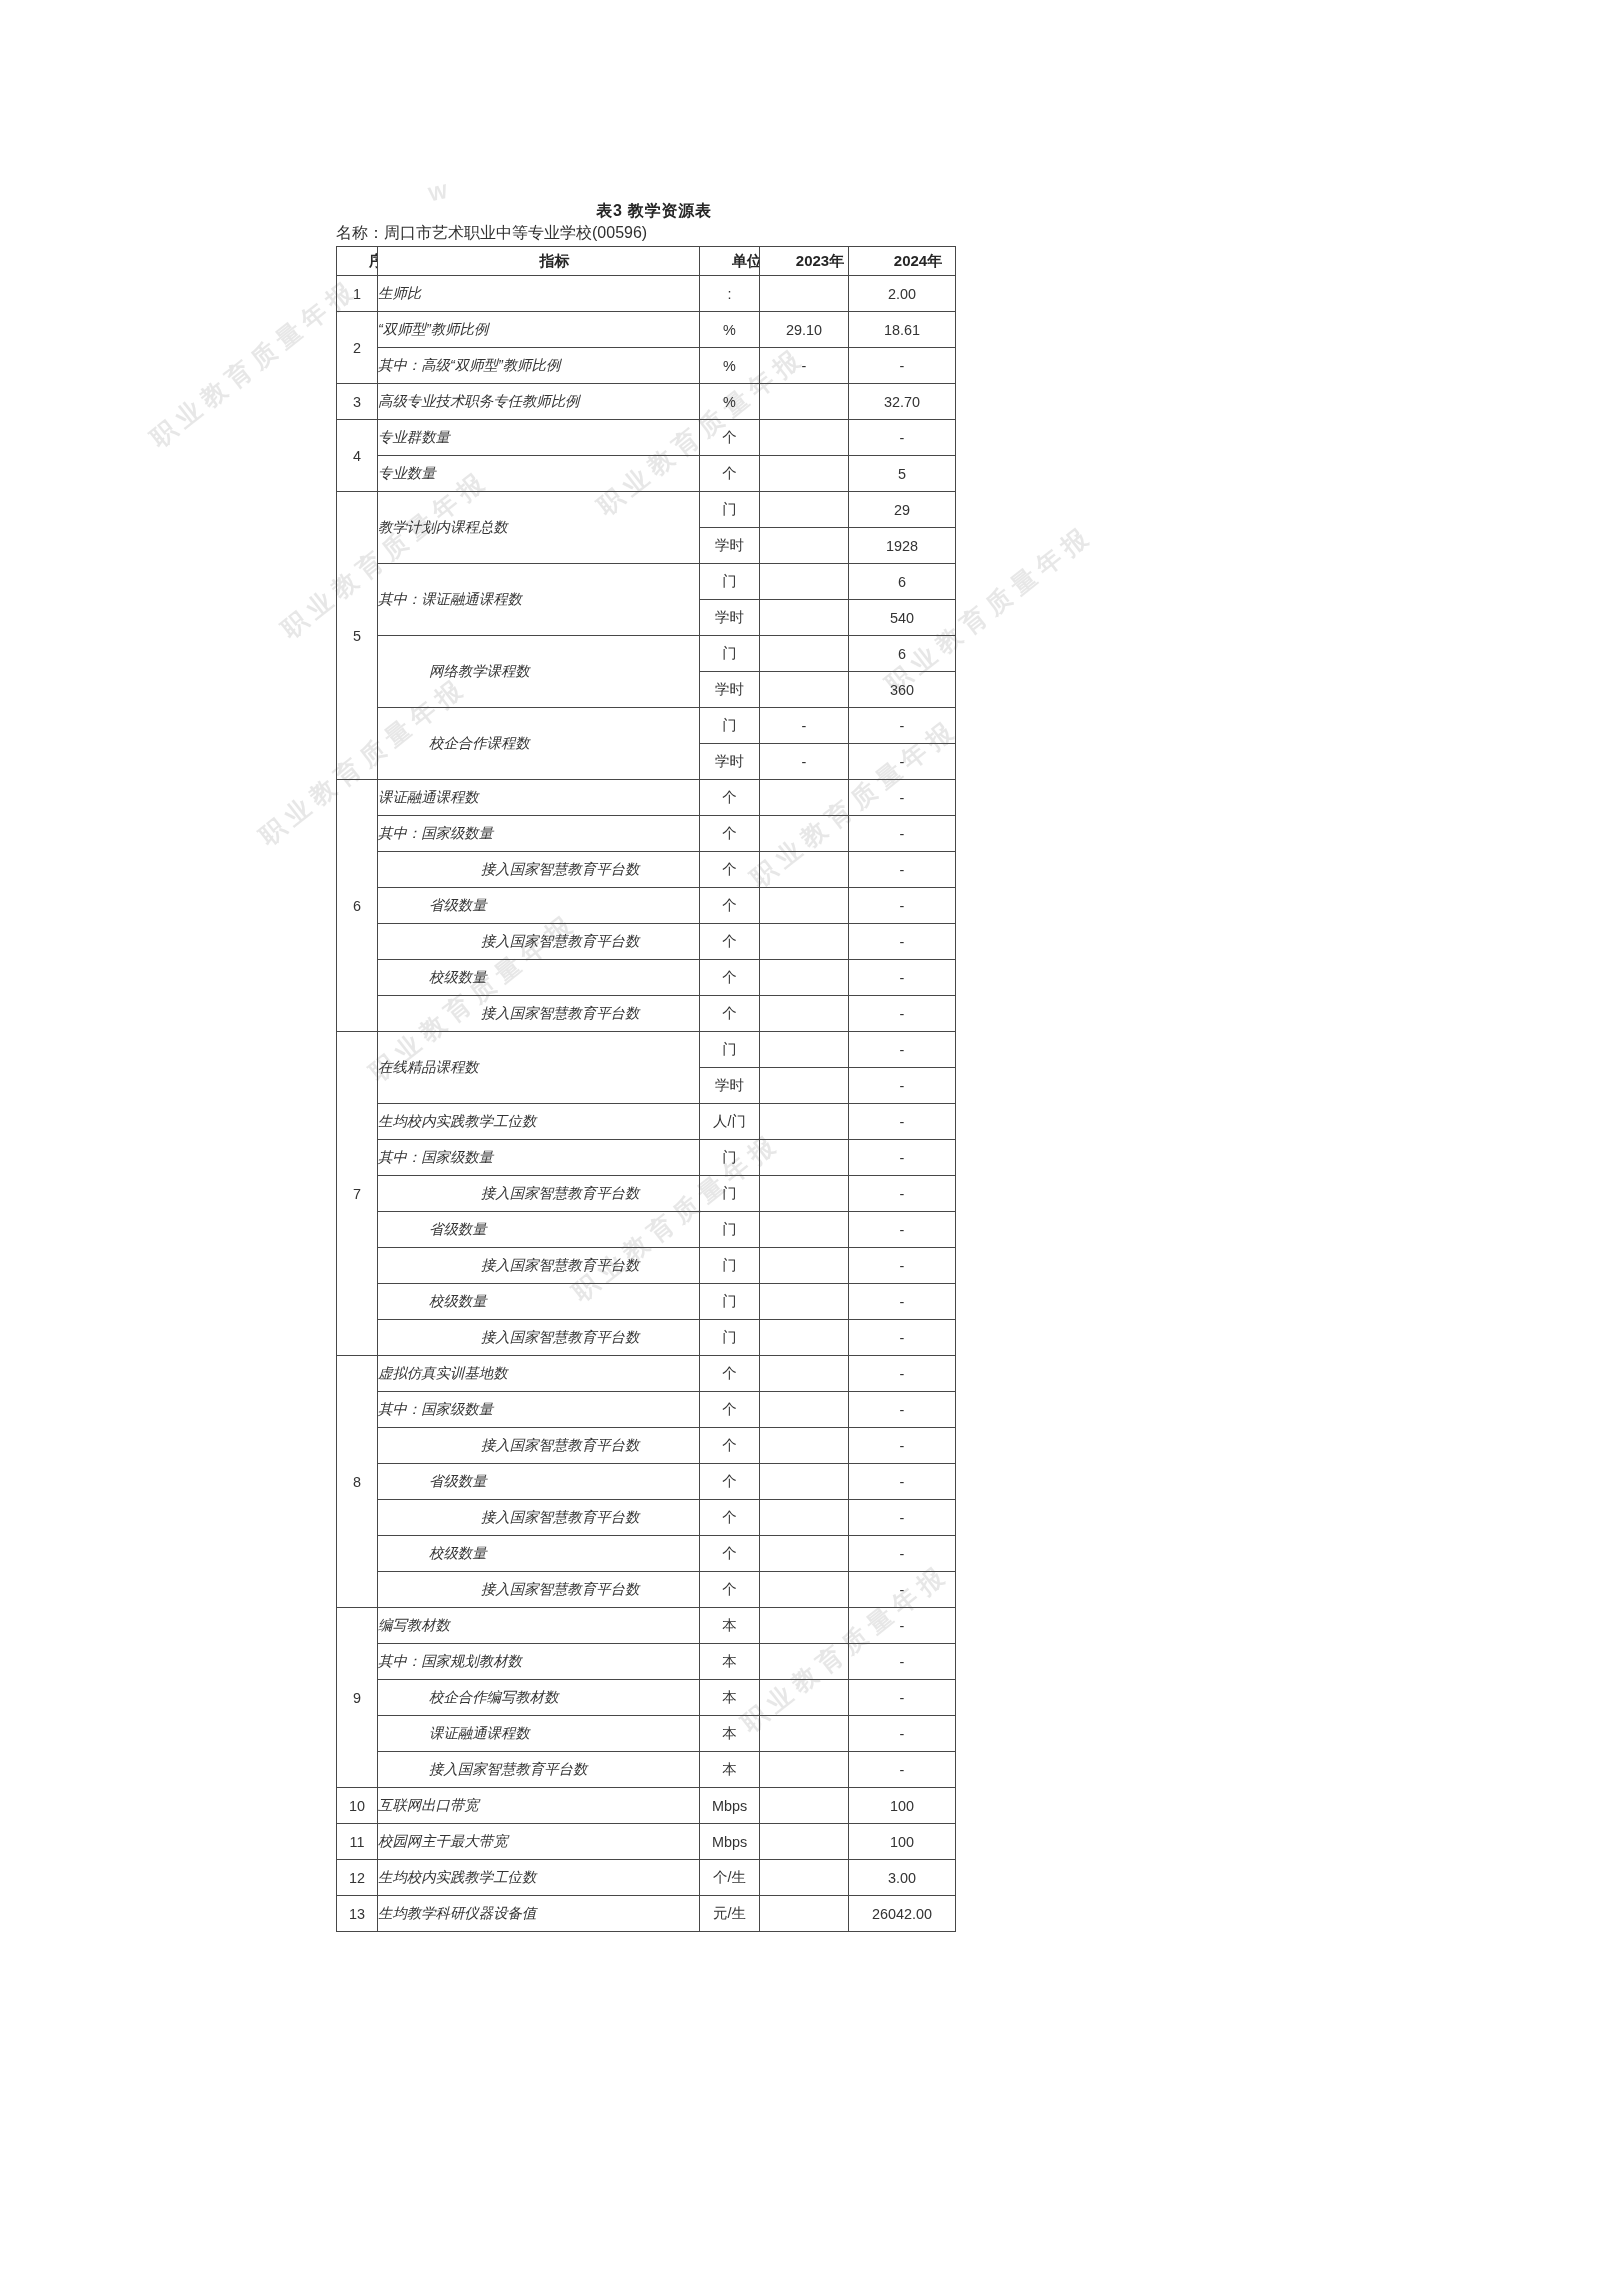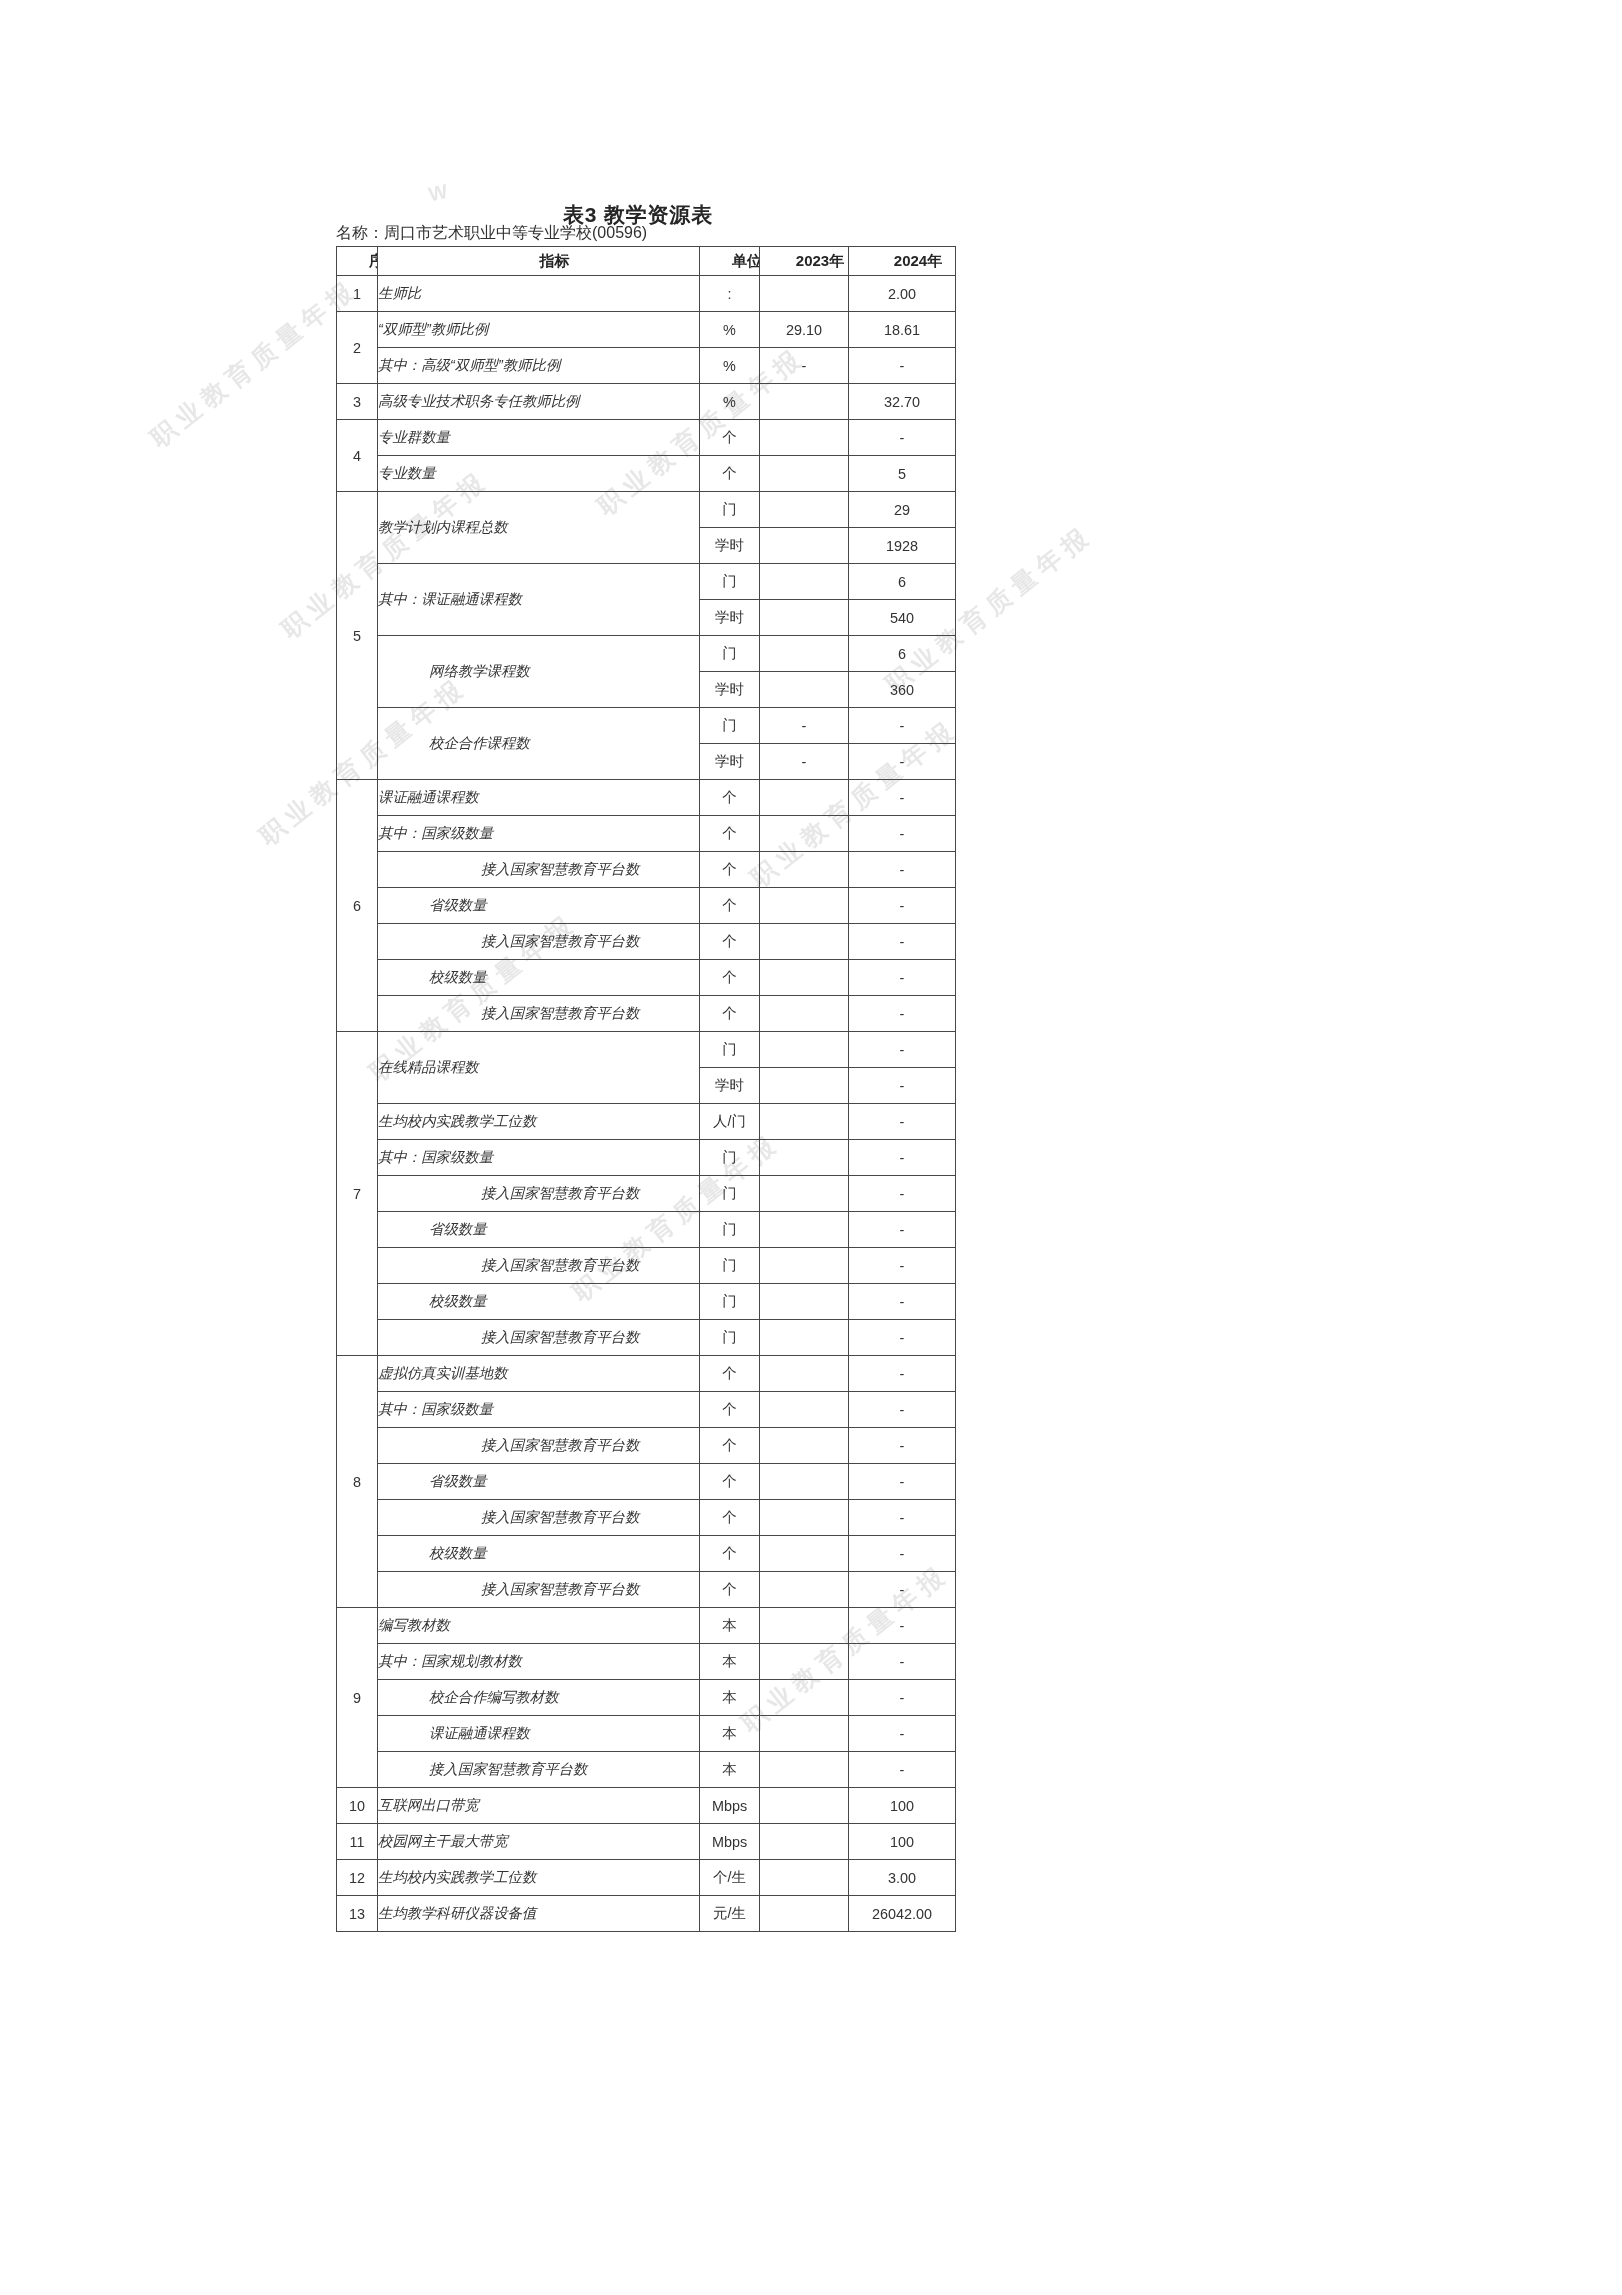--- a/index.html
+++ b/index.html
@@ -6,22 +6,22 @@
   body{
     width:1623px;height:2295px;
     background:#ffffff;
     font-family:"Liberation Sans","DejaVu Sans",sans-serif;
     color:#2e2e2e;
     position:relative;
     overflow:hidden;
   }
   .page{position:absolute;inset:0;overflow:hidden;}
   .doc-title{
-    position:absolute;left:328px;top:201px;width:620px;
-    text-align:center;font-size:21px;font-weight:bold;color:#262626;
+    position:absolute;left:344px;top:201px;width:620px;
+    text-align:center;font-size:16px;font-weight:bold;color:#262626;
     letter-spacing:0.8px;
   }
   .school-line{
     position:absolute;left:336px;top:223px;
     font-size:16px;color:#303030;
   }
   table.res{
     position:absolute;left:336px;top:246px;
     width:620px;table-layout:fixed;border-collapse:collapse;
     background:transparent;

